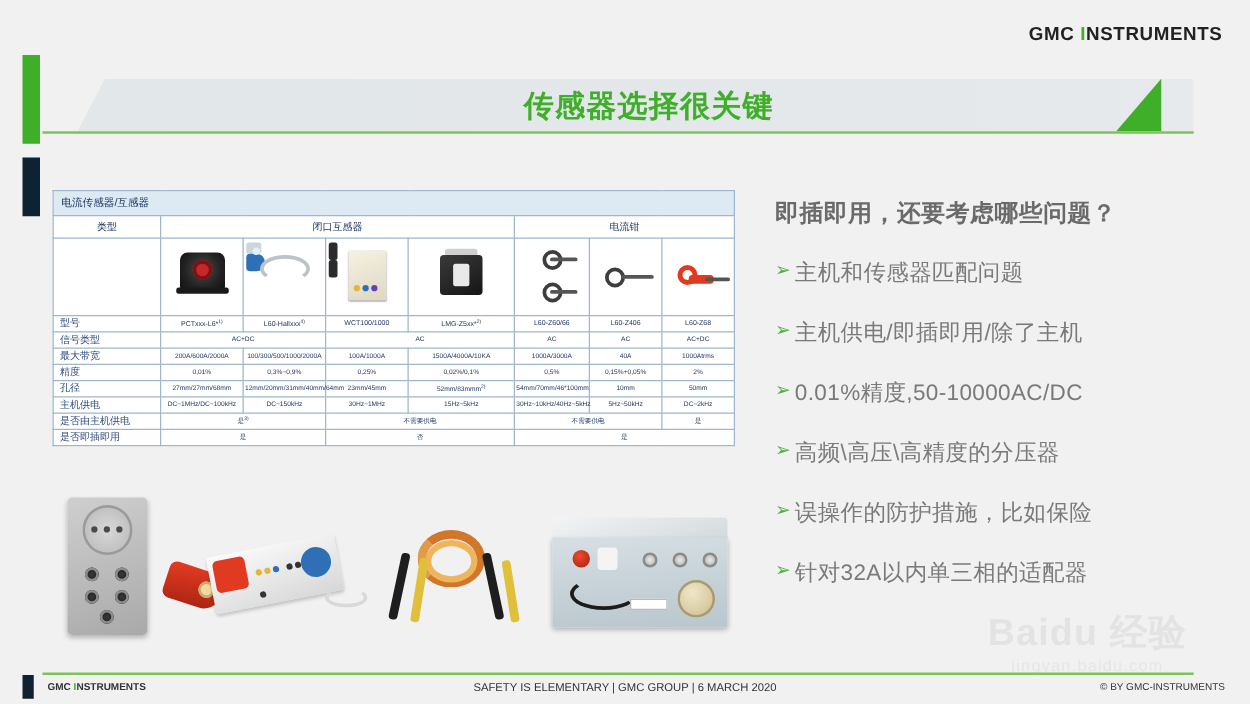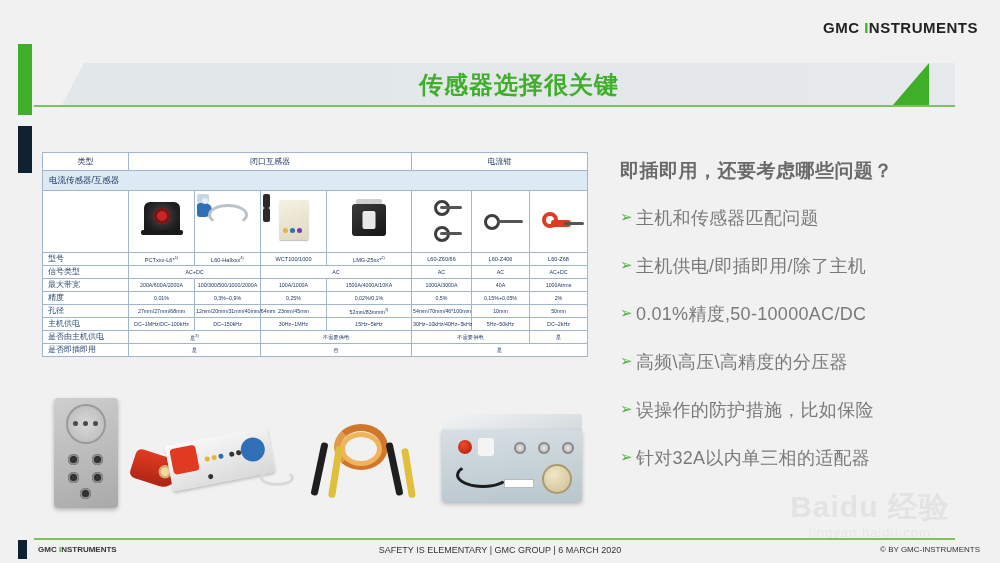--- a/index.html
+++ b/index.html
@@ -189,26 +189,26 @@
           <col style="width:66px">
           <col style="width:66px">
           <col style="width:66px">
       <col style="width:85px">
           <col style="width:60px">
           <col style="width:58px">
           <col style="width:58px">
     </colgroup>
     <tbody>
           <tr>
+      <td class="tbl-title" colspan="8">电流传感器/互感器</td>
+    </tr>
+    <tr>
       <td class="hdr">类型</td>
       <td class="hdr" colspan="4">闭口互感器</td>
       <td class="hdr" colspan="3">电流钳</td>
-    </tr>
-    <tr>
-      <td class="tbl-title" colspan="8">电流传感器/互感器</td>
     </tr>
 
     <tr class="imgrow">
       <td></td>
       <td>
         <div class="art">
           <div class="ctr toroid-body"></div>
           <div class="ctr toroid-hole"></div>
           <div class="ctr toroid-base"></div>
         </div>

